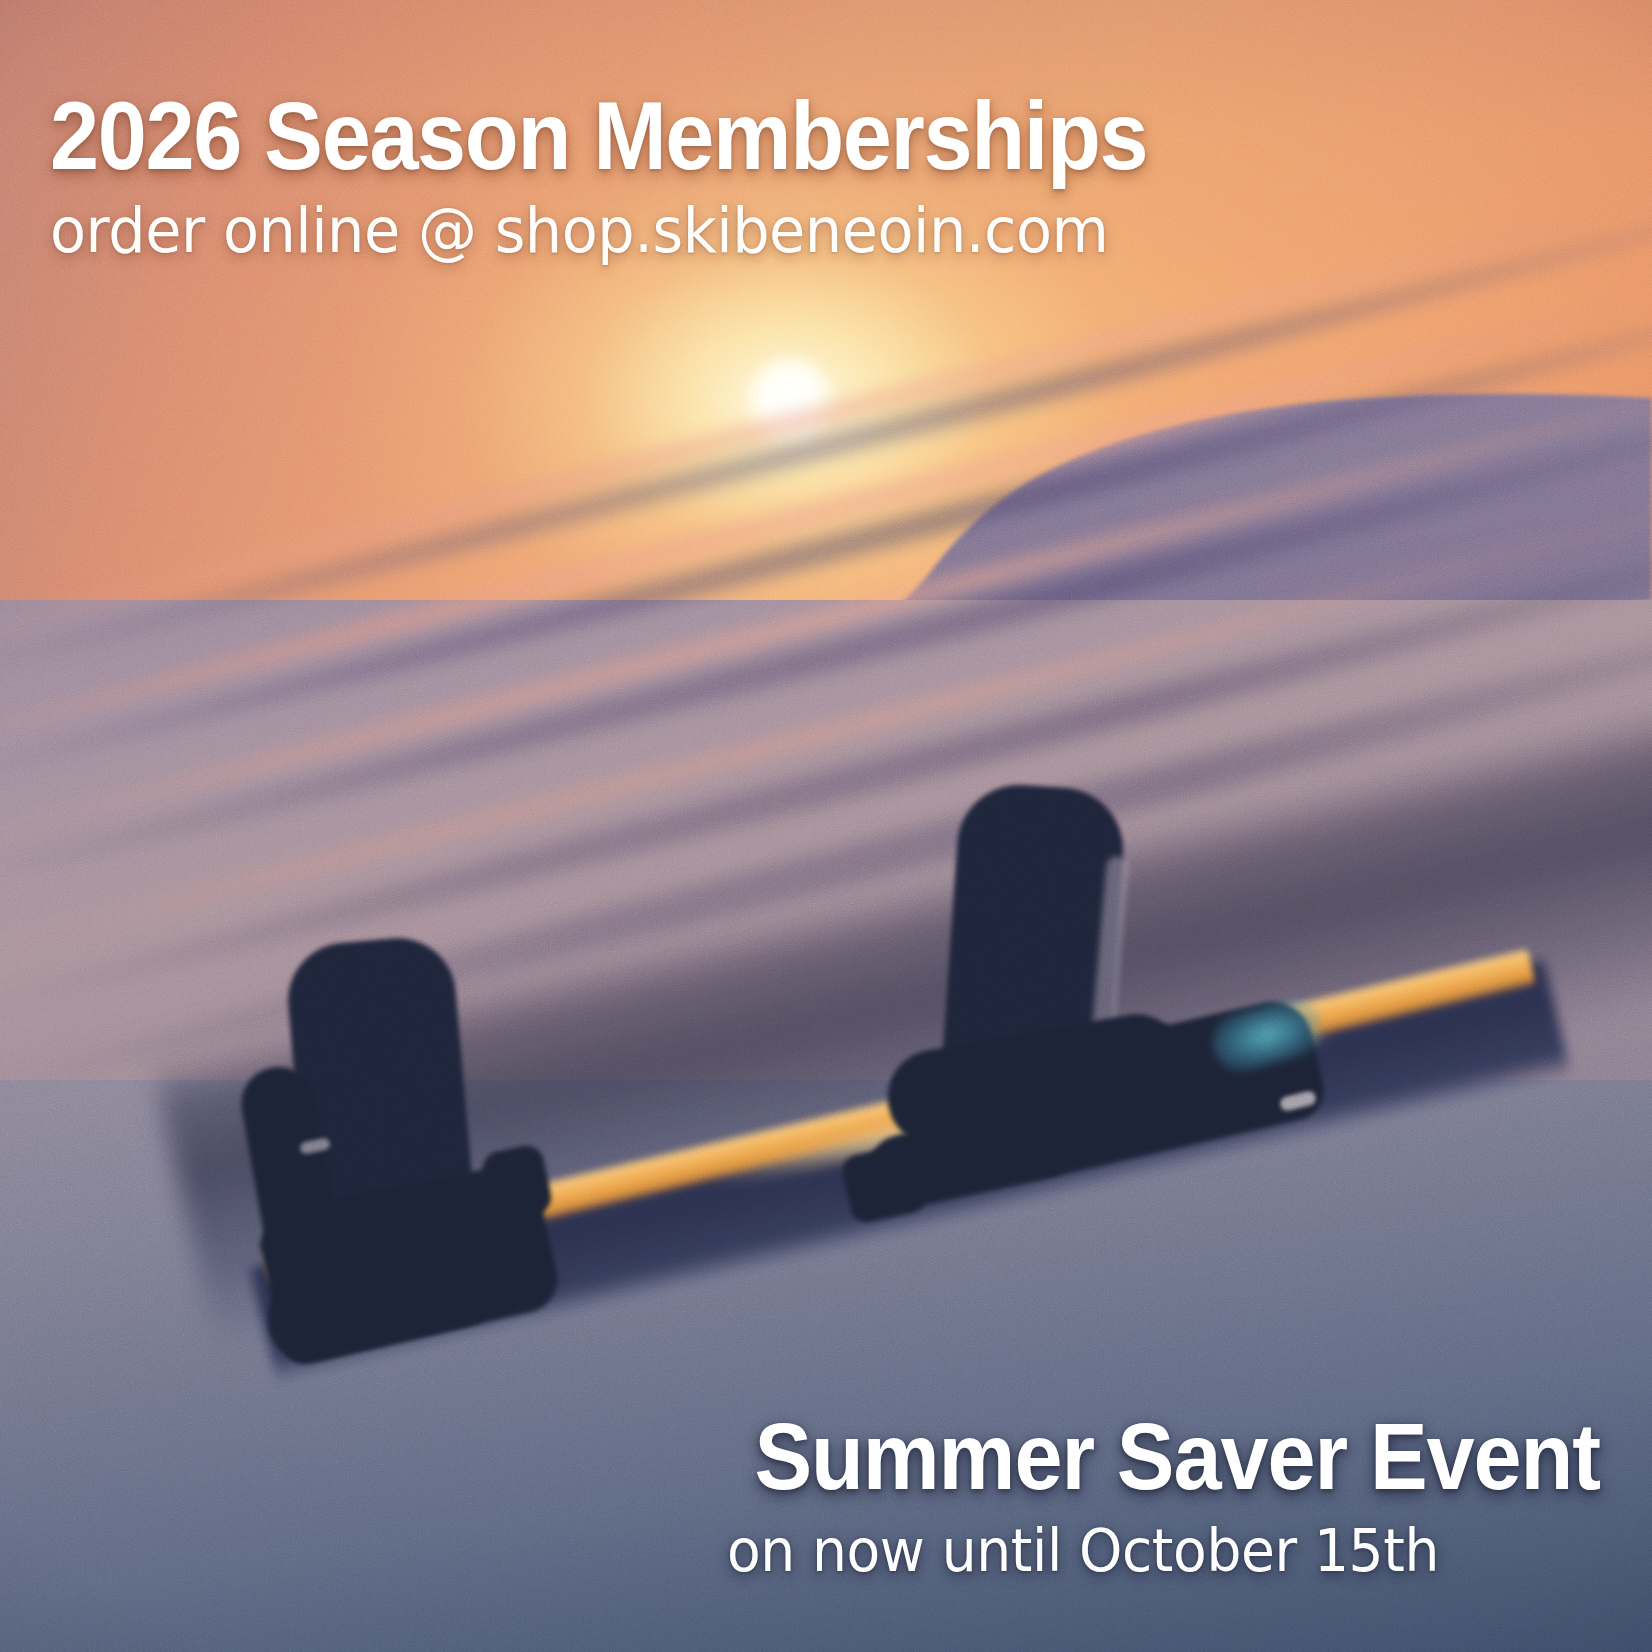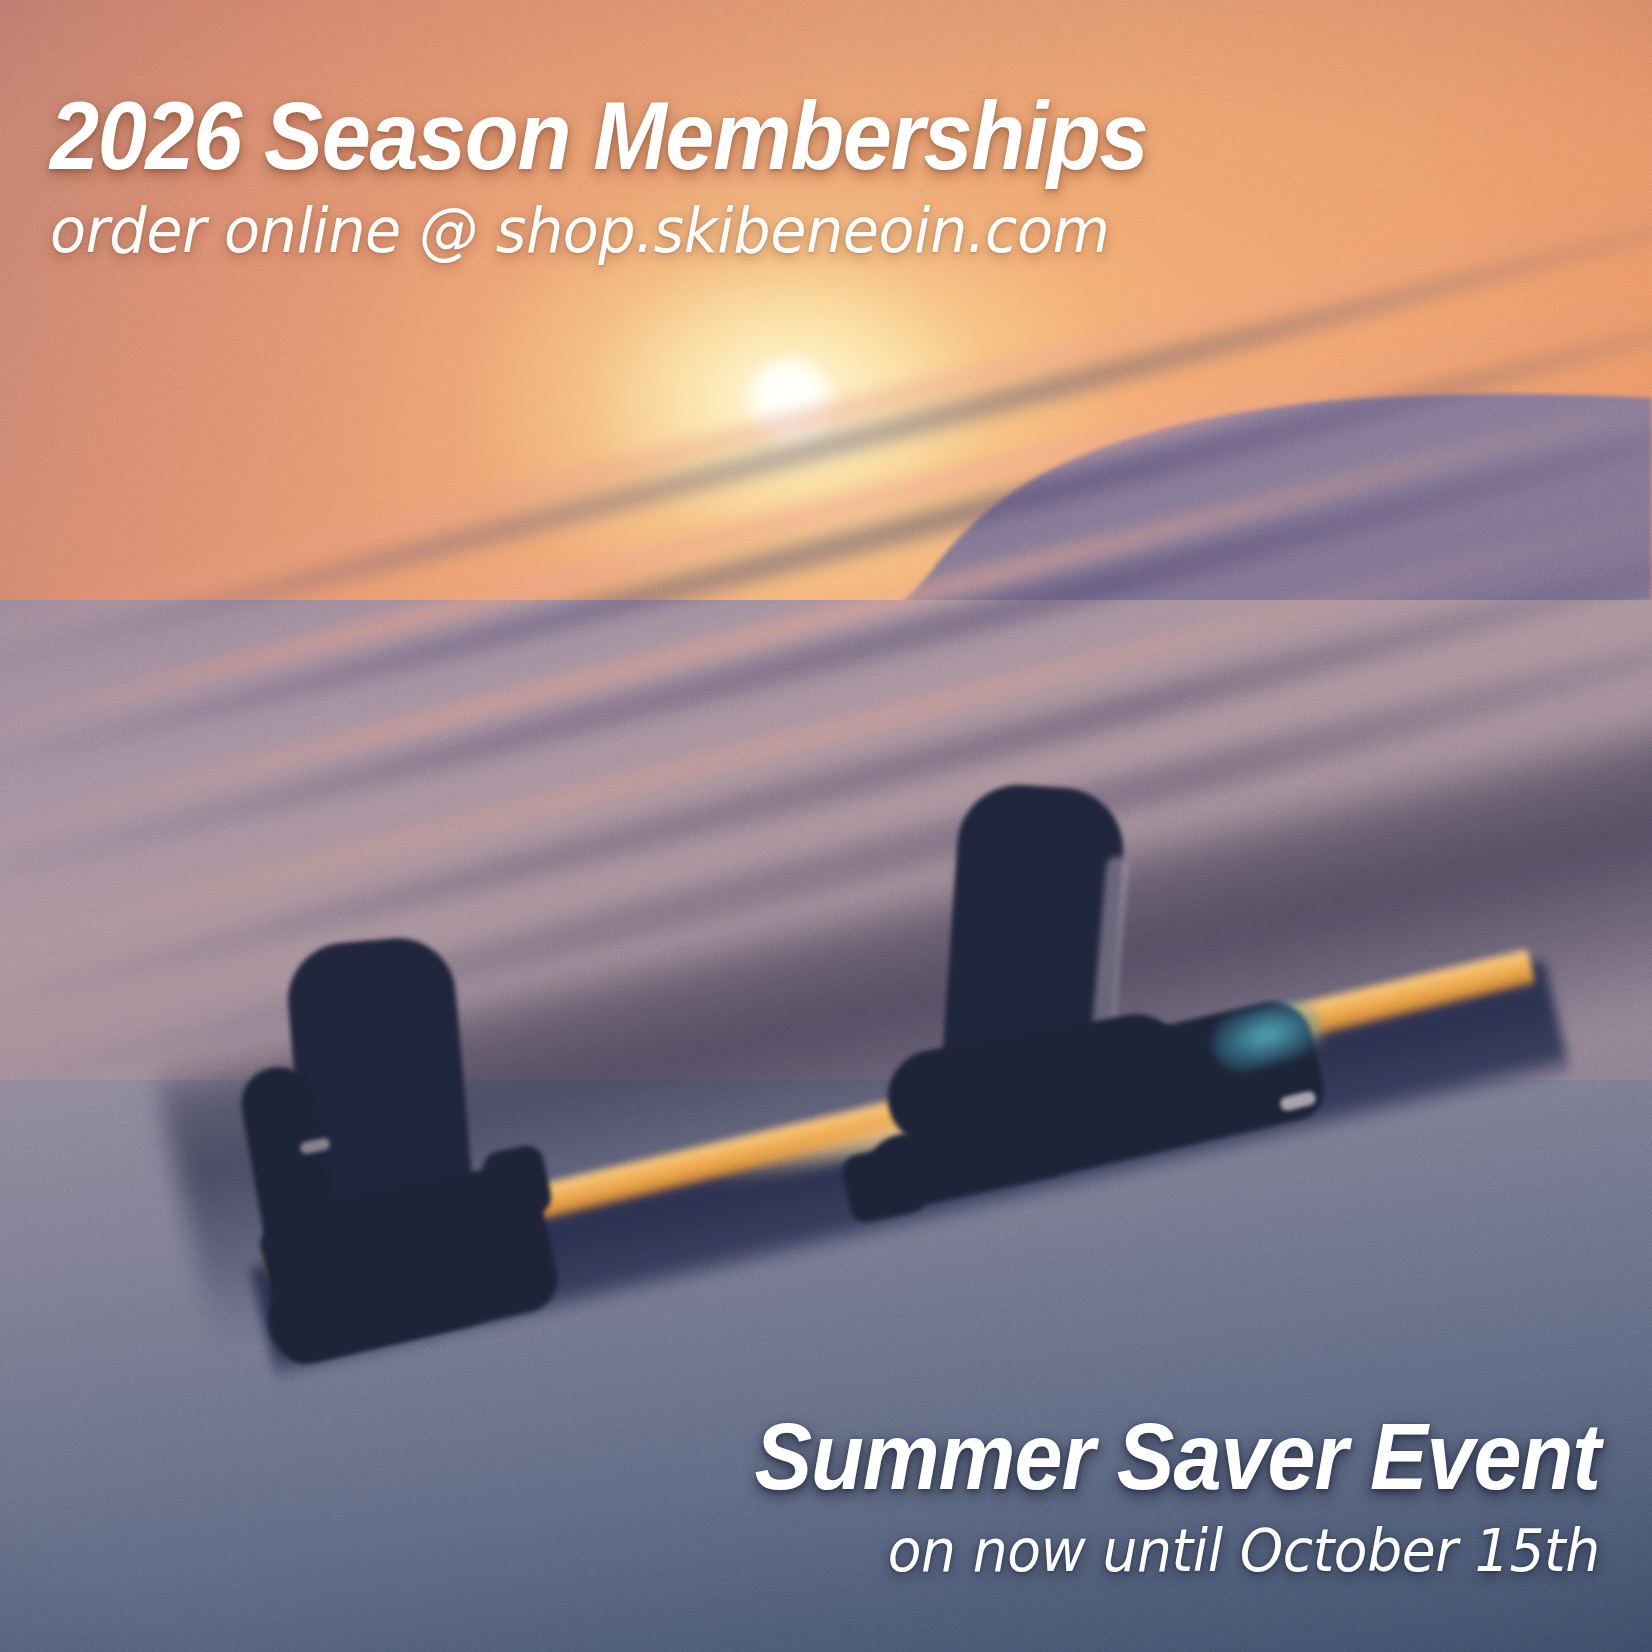--- a/index.html
+++ b/index.html
@@ -8,21 +8,20 @@
     padding: 0;
     background: #1a1a22;
   }
   #poster {
     position: relative;
     width: 1652px;
     height: 1652px;
     overflow: hidden;
     font-family: "Liberation Sans", sans-serif;
     background: #7a5a72;
-    font-style: italic;
   }
 
   
   .sky {
     position: absolute;
     left: 0; top: 0;
     width: 1652px;
     height: 780px;
     background:
       radial-gradient(ellipse 460px 330px at 790px 400px,
@@ -247,21 +246,21 @@
     transform: scaleX(0.95);
     transform-origin: left center;
     text-shadow:
       0 4px 12px rgba(120,60,35,0.42),
       0 1px 3px rgba(110,55,30,0.30);
     white-space: nowrap;
   }
   .text-bottom {
     position: absolute;
     right: 52px; bottom: 72px;
-    text-align: right;
+    text-align: left;
     z-index: 40;
   }
   .headline-b {
     font-family: "Liberation Sans", sans-serif;
     font-weight: bold;
     font-size: 94px;
     line-height: 1.0;
     letter-spacing: -1.2px;
     color: #ffffff;
     transform: scaleX(0.92);

